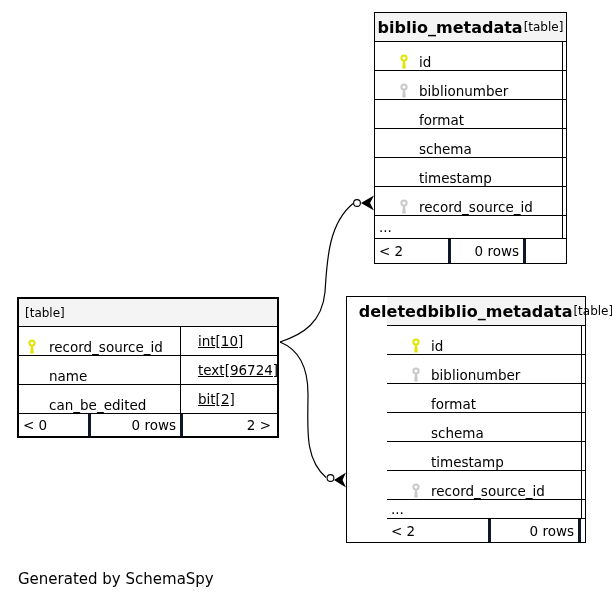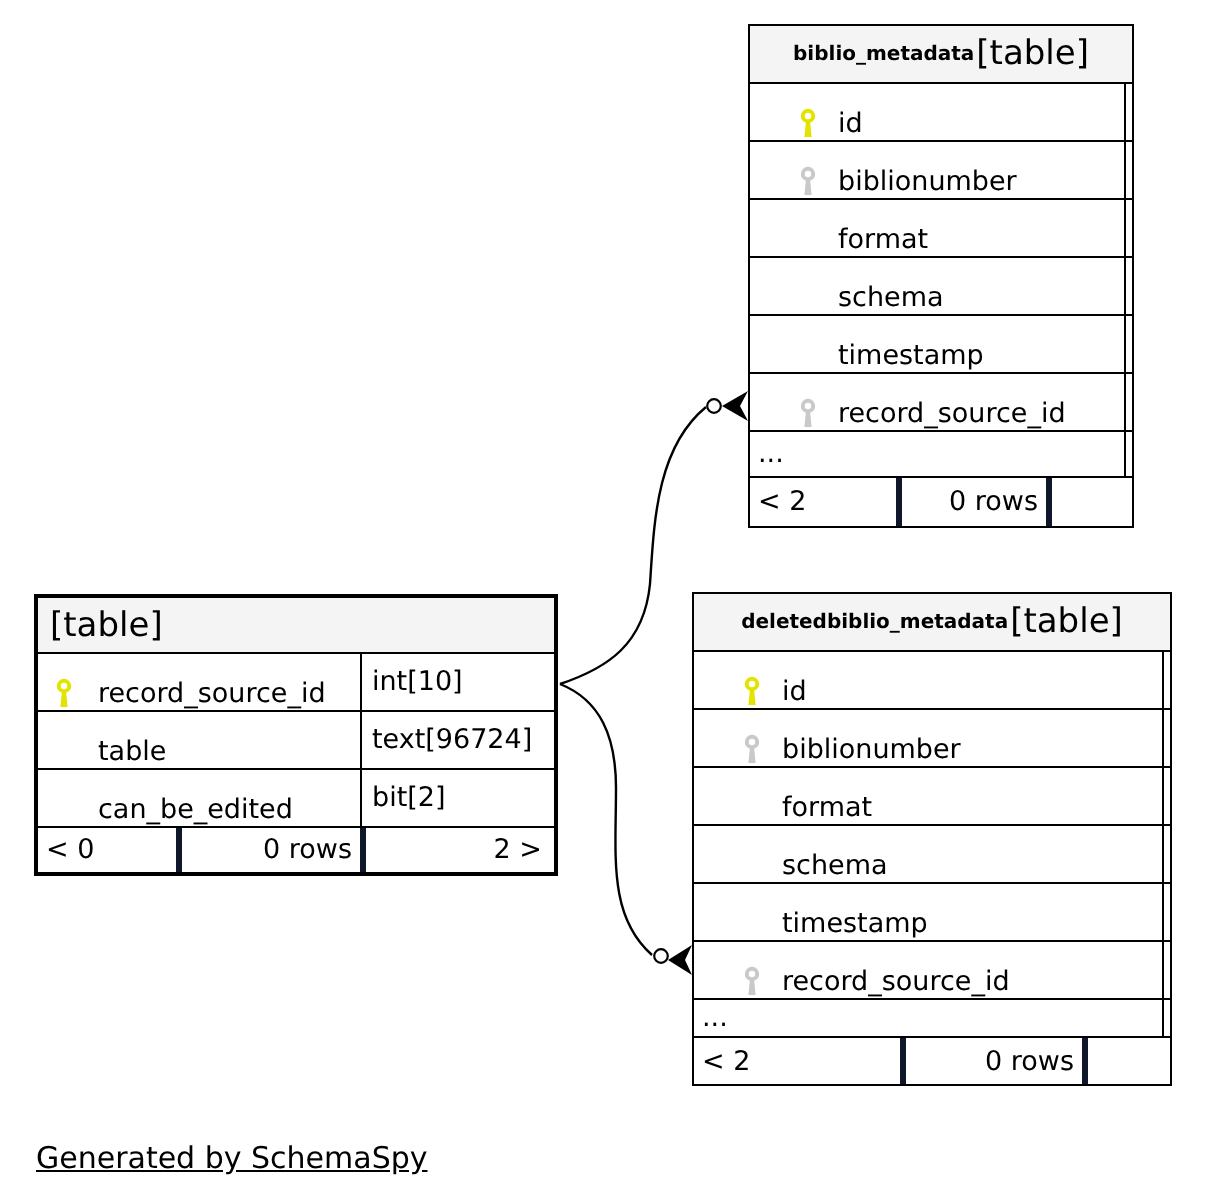--- a/index.html
+++ b/index.html
@@ -11,51 +11,51 @@
   .tbl{
     position:absolute;background:#fff;border:1px solid #000;box-sizing:border-box;
   }
   .tbl.focus{border-width:2px;}
   .hdr{
     background:#f4f4f4;border-bottom:1px solid #000;box-sizing:border-box;
     display:flex;align-items:center;font-size:13.5px;white-space:nowrap;
   }
   .hdr.center{justify-content:center;}
   .hdr.split{justify-content:space-between;padding:0 7px 0 5px;}
-  .hdr b{font-weight:bold;font-size:10px;text-align:center;}
-  .hdr .kind{font-size:17px;margin-left:1px;}
+  .hdr b{font-weight:bold;font-size:16px;text-align:center;}
+  .hdr .kind{font-size:12px;margin-left:1px;}
   .row{
     position:relative;display:flex;align-items:flex-end;border-bottom:1px solid #000;
     box-sizing:border-box;font-size:13.5px;white-space:nowrap;
   }
   .row.meta{padding-left:18px;}
   .row.rs{padding-left:8px;}
   .keyslot{display:inline-flex;align-items:center;width:26px;flex:0 0 26px;}
   .keyslot svg{margin-left:6px;}
   .rs .keyslot{width:22px;flex:0 0 22px;}
   .rs .keyslot svg{margin-left:0;}
   .vline::after{content:"";position:absolute;right:3px;top:0;bottom:0;width:1px;background:#000;}
   .typecell{
     position:absolute;left:161px;right:0;top:0;bottom:0;border-left:1px solid #000;
-    display:flex;align-items:center;padding-left:5px;box-sizing:border-box;
+    display:flex;align-items:center;padding-left:17px;box-sizing:border-box;text-decoration:underline;
   }
   .ellrow{border-bottom:1px solid #000;box-sizing:border-box;display:flex;align-items:center;
     padding-left:4px;font-size:13.5px;position:relative;}
   .tfoot{display:flex;box-sizing:border-box;font-size:13.5px;}
   .fcell{display:flex;align-items:center;box-sizing:border-box;height:100%;white-space:nowrap;}
   .fcell.bl{border-left:3px solid #0f172a;}
   .fcell.right{justify-content:flex-end;padding-right:4px;}
   .fcell.left{justify-content:flex-start;padding-left:4px;}
   .fcell.rpad{padding-right:6px;}
   .pk circle{stroke:#e3e300;}
   .pk polygon{fill:#e3e300;}
   .fk circle{stroke:#c9c9c9;}
   .fk polygon{fill:#c9c9c9;}
   .relsvg{position:absolute;left:0;top:0;pointer-events:none;}
-  .gennote{position:absolute;left:18px;top:570px;font-size:15px;text-decoration:underline;}
+  .gennote{position:absolute;left:18px;top:570px;font-size:15px;}
 </style>
 </head>
 <body>
 
 <div class="tbl" style="left:374px;top:12px;width:193px;height:252px;">
   <div class="hdr center" style="height:29px;">
     <b>biblio_metadata</b>
       <span class="kind">[table]</span>
   </div>
   <div class="row meta vline" style="height:29px;">
@@ -116,36 +116,36 @@
       <svg width="10" height="16" viewBox="0 0 10 16">
           <circle cx="5" cy="4" r="2.6" fill="none" stroke-width="2"></circle>
           <polygon points="4,6.5 6,6.5 6.8,14.5 3.2,14.5"></polygon>
         </svg>
     </span>
     <span>record_source_id</span>
     <span class="typecell">int[10]</span>
   </div>
   <div class="row rs" style="height:29px;">
     <span class="keyslot"></span>
-    <span>table</span>
+    <span>name</span>
     <span class="typecell">text[96724]</span>
   </div>
   <div class="row rs" style="height:29px;">
     <span class="keyslot"></span>
     <span>can_be_edited</span>
     <span class="typecell">bit[2]</span>
   </div>
   <div class="tfoot" style="height:22px;">
     <div class="fcell left" style="width:69px;">&lt; 0</div>
     <div class="fcell bl right" style="width:92px;">0 rows</div>
     <div class="fcell bl right rpad" style="flex:1;">2 &gt;</div>
   </div>
 </div>
 
-<div class="tbl" style="left:346px;top:296px;width:240px;height:247px;">
+<div class="tbl" style="left:346px;top:296px;width:240px;height:247px;padding-left:40px;">
   <div class="hdr center" style="height:29px;">
     <b>deletedbiblio_metadata</b>
       <span class="kind">[table]</span>
   </div>
   <div class="row meta vline" style="height:29px;">
     <span class="keyslot pk">
       <svg width="10" height="16" viewBox="0 0 10 16">
           <circle cx="5" cy="4" r="2.6" fill="none" stroke-width="2"></circle>
           <polygon points="4,6.5 6,6.5 6.8,14.5 3.2,14.5"></polygon>
         </svg>

